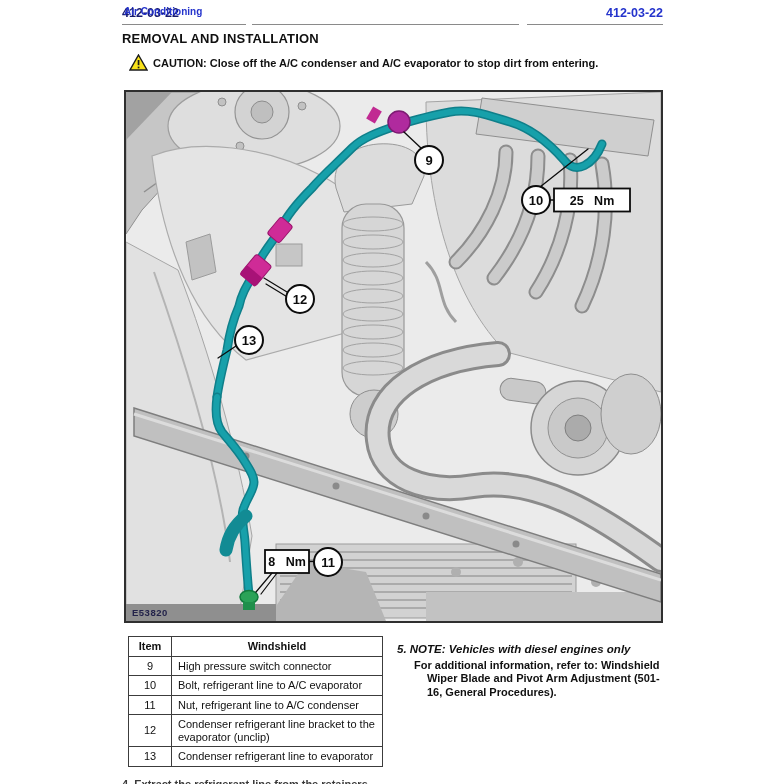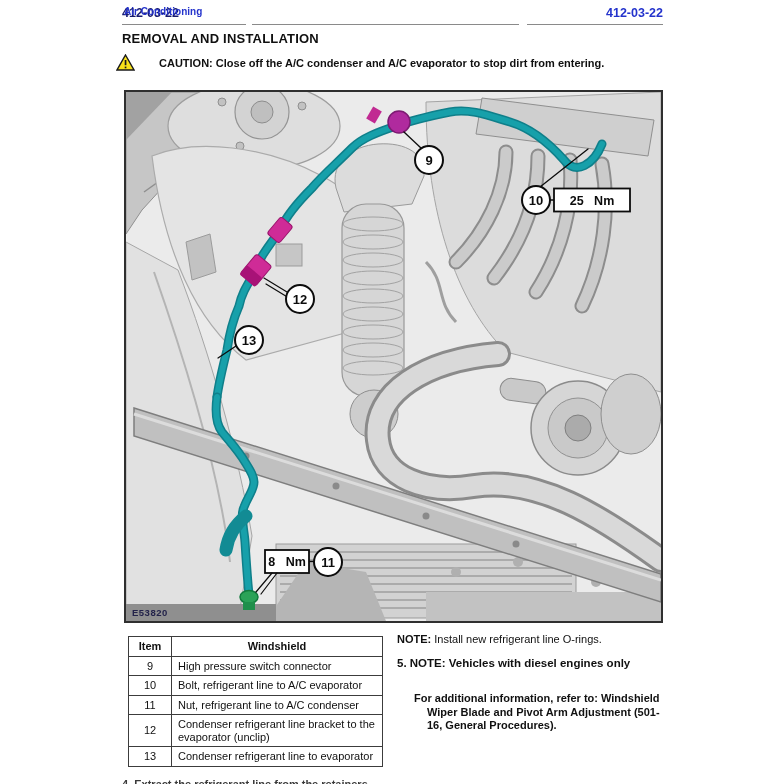--- a/index.html
+++ b/index.html
@@ -14,41 +14,41 @@
   .hdr-code-left{left:122px;top:6px;font-size:12.5px;font-weight:bold;color:#171a6e;}
   .hdr-title{left:124px;top:6px;width:539px;font-size:10px;font-weight:bold;color:#2433cc;}
   .hdr-code-right{left:527px;top:6px;width:136px;text-align:right;font-size:12.5px;font-weight:bold;color:#2433cc;}
   .rule{top:24px;height:0;border-top:1.6px solid #8a8a8a;}
   .rule-l{left:122px;width:124px;}
   .rule-c{left:252px;width:267px;}
   .rule-r{left:527px;width:136px;}
 
   .section-title{left:122px;top:31px;font-size:13px;font-weight:bold;color:#101010;letter-spacing:.2px;}
 
-  .caution-row{left:116px;top:54px;width:534px;display:flex;align-items:flex-start;gap:24px;}
+  .caution-row{left:129px;top:54px;width:534px;display:flex;align-items:flex-start;gap:5px;}
   .caution-text{font-size:11px;font-weight:bold;line-height:14px;color:#101010;padding-top:2px;}
 
   
   .figure{left:124px;top:90px;width:539px;height:533px;border:2px solid #2f2f2f;box-sizing:border-box;background:#ebebeb;}
   .figure svg{display:block;}
 
   
   .itable{left:128px;top:636px;border-collapse:collapse;background:#fff;
           font-size:11px;line-height:12.5px;color:#101010;
           border:1.6px solid #3c3c3c;}
   .itable th,.itable td{border:1.1px solid #3c3c3c;padding:3px 6px;}
   .itable th{font-weight:bold;text-align:center;padding:3px 8px;}
   .itable td.item{ text-align:center;width:30px;}
   .itable td.desc{width:198px;}
 
   
   .notes{left:397px;top:633px;width:266px;font-size:11px;line-height:13.5px;color:#101010;}
   .note-p{margin:0 0 8px 0;}
   .note-label{font-weight:bold;}
-  .step5{margin:10px 0 22px 0;font-size:11.5px;font-weight:bold;padding-left:14px;text-indent:-14px;}
+  .step5{margin:10px 0 2px 0;font-size:11.5px;font-weight:bold;padding-left:14px;text-indent:-14px;font-style:italic;}
   .step-body{margin:0 0 8px 0;font-weight:bold;padding-left:17px;}
   .step-ref{margin:0;font-weight:bold;padding-left:30px;text-indent:-13px;}
 
   
   .clipped-step{left:122px;top:777px;width:300px;height:7px;overflow:hidden;
                 font-size:11px;font-weight:bold;line-height:14px;color:#3a3a3a;}
 
   
   .callout-num{font-size:13px;font-weight:bold;fill:#0c0c0c;}
   .torque-text{font-size:12.5px;font-weight:bold;fill:#0c0c0c;word-spacing:7px;}
@@ -260,18 +260,17 @@
       <td class="desc">Condenser refrigerant line bracket to the evaporator (unclip)</td>
     </tr>
     <tr>
       <td class="item">13</td>
       <td class="desc">Condenser refrigerant line to evaporator</td>
     </tr>
   </tbody>
 </table>
 
 <div class="abs notes">
-  <p class="note-p"><span class="note-label">NOTE:</span><span> Install new refrigerant line O-rings.</span></p>
   <p class="step5">5. NOTE: Vehicles with diesel engines only</p>
   <p class="step-ref">For additional information, refer to: Windshield Wiper Blade and Pivot Arm Adjustment (501-16, General Procedures).</p>
 </div>
 
 <div class="abs clipped-step">4. Extract the refrigerant line from the retainers.</div>
 
 </body></html>

